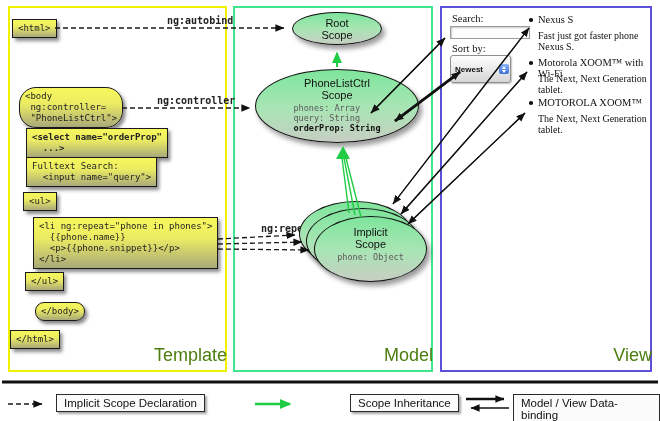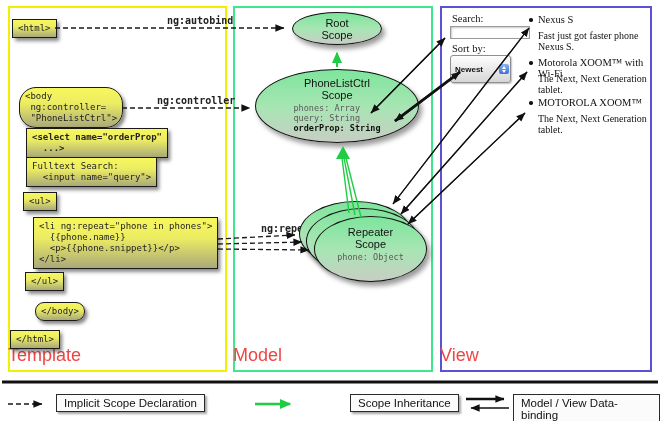--- a/index.html
+++ b/index.html
@@ -3,21 +3,21 @@
 <meta charset="utf-8">
 <style>
   html,body{margin:0;padding:0;background:#fff;}
   #canvas{position:relative;width:660px;height:421px;background:#fff;overflow:hidden;
           font-family:"Liberation Sans",sans-serif;}
   
   .col{position:absolute;top:6px;height:366px;border:2px solid;background:#fff;box-sizing:border-box;}
   .col.t{left:8px;width:219px;border-color:#f0f000;}
   .col.m{left:233px;width:200px;border-color:#3fe68e;}
   .col.v{left:440px;width:212px;border-color:#5b50d6;}
-  .col-title{position:absolute;top:345px;text-align:left;font-size:18px;color:#ef4444;
+  .col-title{position:absolute;top:345px;text-align:right;font-size:18px;color:#4d7c0f;
              font-family:"Liberation Sans",sans-serif;}
   .col-title.ttl{left:8px;width:219px;}
   .col-title.mt{left:233px;width:200px;}
   .col-title.vt{left:440px;width:212px;}
   
   .codebox{position:absolute;margin:0;white-space:pre;color:#222;
            font:9px/11px "DejaVu Sans Mono",monospace;
            background:linear-gradient(180deg,#f7f75c 0%,#ecec63 40%,#a9a97a 100%);
            border:1px solid #1a1a1a;box-shadow:2.5px 3px 3.5px rgba(40,40,40,.55);
            padding:3px 5px;}
@@ -124,21 +124,21 @@
     <div class="props-block">
       <div class="scope-props">phones: Array
 query: String</div>
       <div class="scope-props bold">orderProp: String</div>
     </div>
   </div>
 
   <div class="ellipse e-rep r3"></div>
   <div class="ellipse e-rep r2"></div>
   <div class="ellipse e-rep r1">
-    <div class="scope-title">Repeater
+    <div class="scope-title">Implicit
 Scope</div>
     <div class="scope-props">phone: Object</div>
   </div>
 
   <div class="v-label lbl-search">Search:</div>
   <input class="v-input" style="">
   <div class="v-label lbl-sort">Sort by:</div>
   <div class="v-select">
     <span>Newest</span>
     <span class="stepper">

